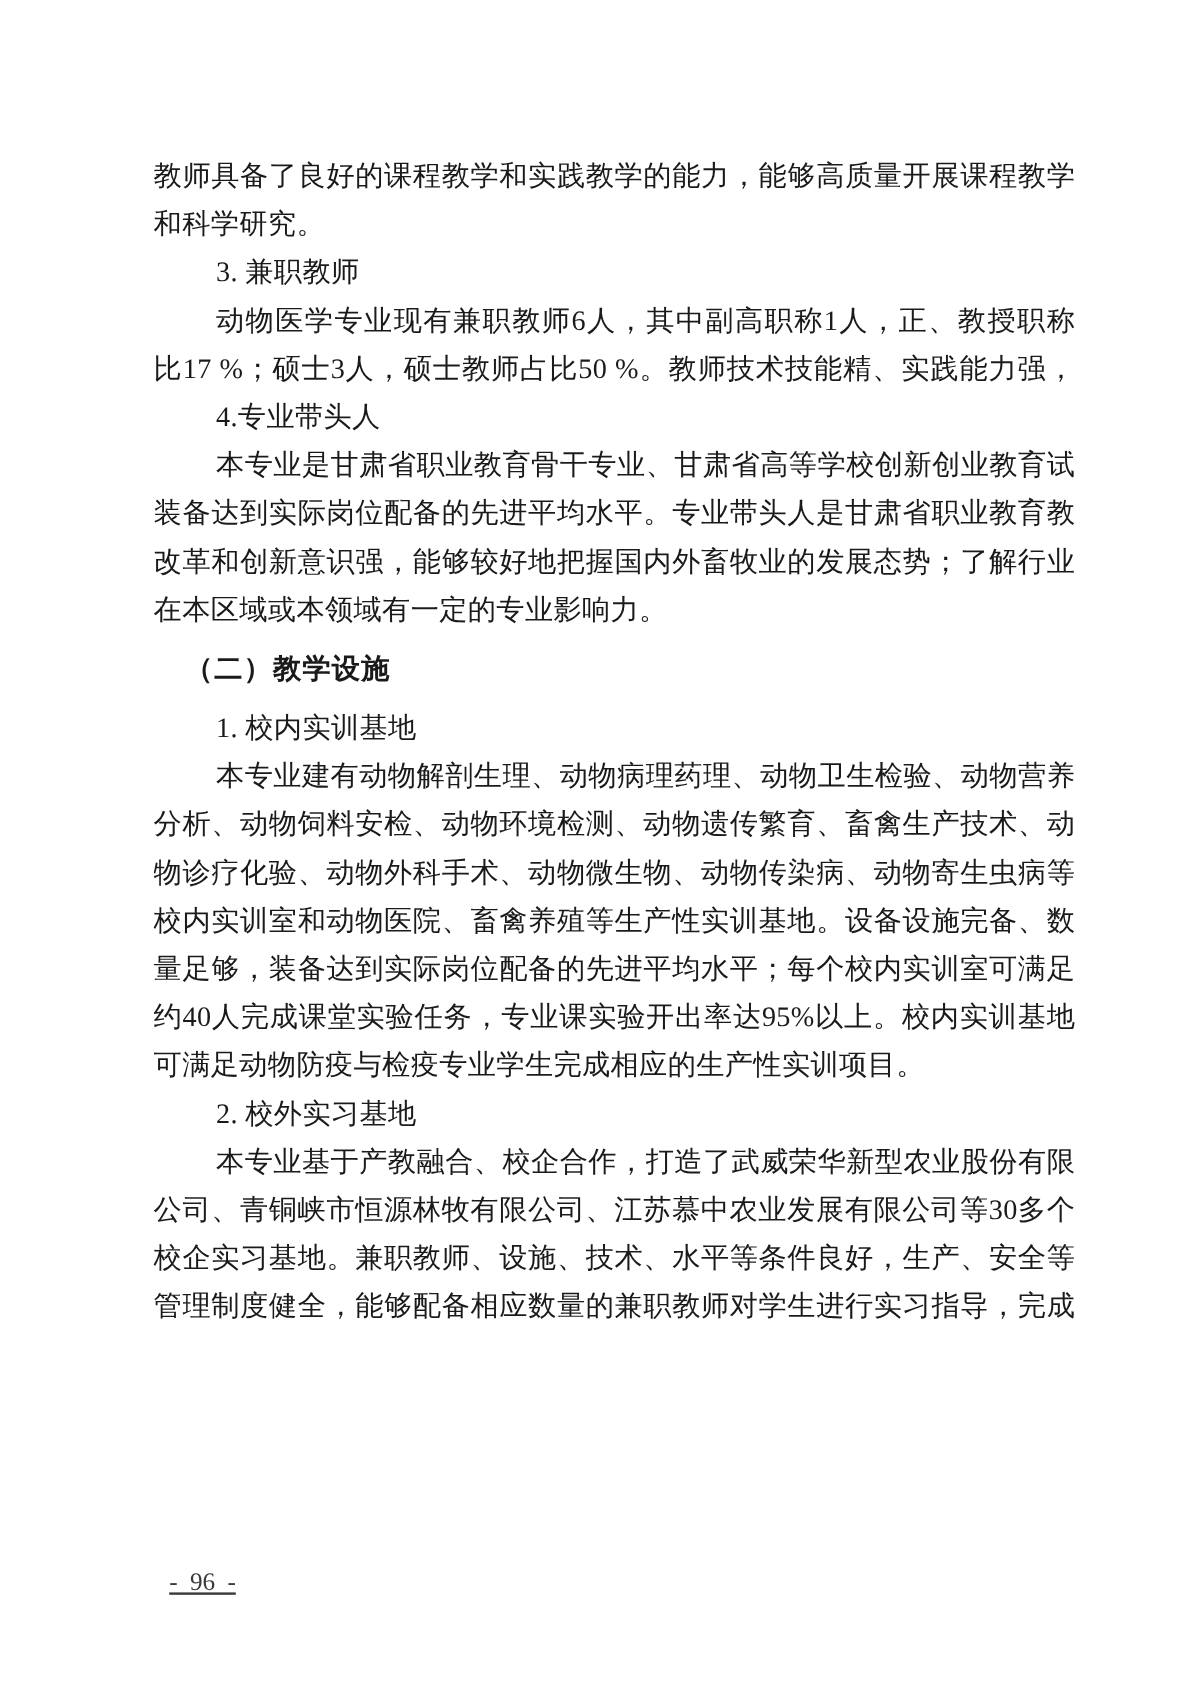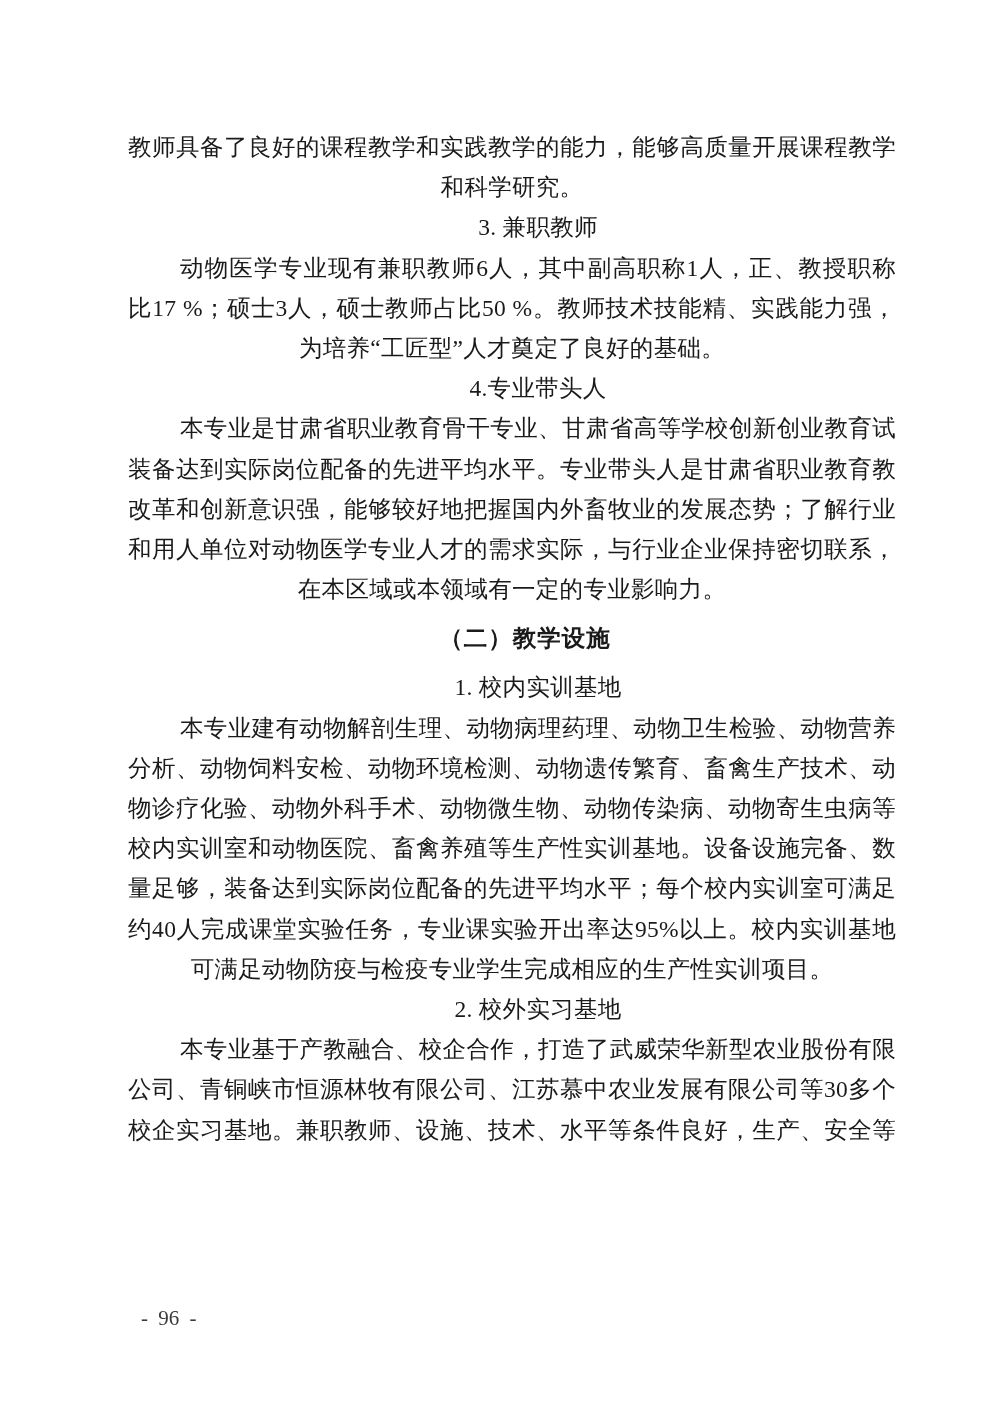--- a/index.html
+++ b/index.html
@@ -26,21 +26,21 @@
     position: absolute;
     left: 117px;
     top: 122px;
     width: 768px;
     font-size: 23.5px;
   }
   .line {
     height: 40.2px;
     line-height: 40.2px;
     overflow: hidden;
-    text-align: center;
+    text-align: left;
     letter-spacing: 0.3px;
   }
   .line.fill {
     text-align: justify;
     text-align-last: justify;
   }
   .line.indent {
     text-indent: 52px;
   }
   .line.section {
@@ -51,47 +51,47 @@
     letter-spacing: 1px;
   }
   .footer {
     position: absolute;
     left: 130px;
     top: 1301px;
     font-size: 21px;
     color: #3a3a3a;
     word-spacing: 5px;
     font-family: "Liberation Serif", "DejaVu Serif", serif;
+    text-decoration: underline;
   }
 </style>
 </head>
 <body>
 
 <div class="page">
   <div class="text-block">
       <div class="line fill">教师具备了良好的课程教学和实践教学的能力，能够高质量开展课程教学</div>
       <div class="line">和科学研究。</div>
       <div class="line indent">3. 兼职教师</div>
       <div class="line indent fill">动物医学专业现有兼职教师6人，其中副高职称1人，正、教授职称</div>
       <div class="line fill">比17 %；硕士3人，硕士教师占比50 %。教师技术技能精、实践能力强，</div>
-      <div class="line">为培养“工匠型”人才奠定了良好的基础。</div>
       <div class="line indent">4.专业带头人</div>
       <div class="line indent fill">本专业是甘肃省职业教育骨干专业、甘肃省高等学校创新创业教育试</div>
       <div class="line fill">装备达到实际岗位配备的先进平均水平。专业带头人是甘肃省职业教育教</div>
       <div class="line fill">改革和创新意识强，能够较好地把握国内外畜牧业的发展态势；了解行业</div>
-      <div class="line fill">和用人单位对动物医学专业人才的需求实际，与行业企业保持密切联系，</div>
       <div class="line">在本区域或本领域有一定的专业影响力。</div>
       <div class="line section">（二）教学设施</div>
       <div class="line indent">1. 校内实训基地</div>
       <div class="line indent fill">本专业建有动物解剖生理、动物病理药理、动物卫生检验、动物营养</div>
       <div class="line fill">分析、动物饲料安检、动物环境检测、动物遗传繁育、畜禽生产技术、动</div>
       <div class="line fill">物诊疗化验、动物外科手术、动物微生物、动物传染病、动物寄生虫病等</div>
       <div class="line fill">校内实训室和动物医院、畜禽养殖等生产性实训基地。设备设施完备、数</div>
       <div class="line fill">量足够，装备达到实际岗位配备的先进平均水平；每个校内实训室可满足</div>
       <div class="line fill">约40人完成课堂实验任务，专业课实验开出率达95%以上。校内实训基地</div>
       <div class="line">可满足动物防疫与检疫专业学生完成相应的生产性实训项目。</div>
       <div class="line indent">2. 校外实习基地</div>
       <div class="line indent fill">本专业基于产教融合、校企合作，打造了武威荣华新型农业股份有限</div>
       <div class="line fill">公司、青铜峡市恒源林牧有限公司、江苏慕中农业发展有限公司等30多个</div>
       <div class="line fill">校企实习基地。兼职教师、设施、技术、水平等条件良好，生产、安全等</div>
+      <div class="line fill">管理制度健全，能够配备相应数量的兼职教师对学生进行实习指导，完成</div>
     </div>
   <div class="footer">- 96 -</div>
 </div>
 
 </body></html>

